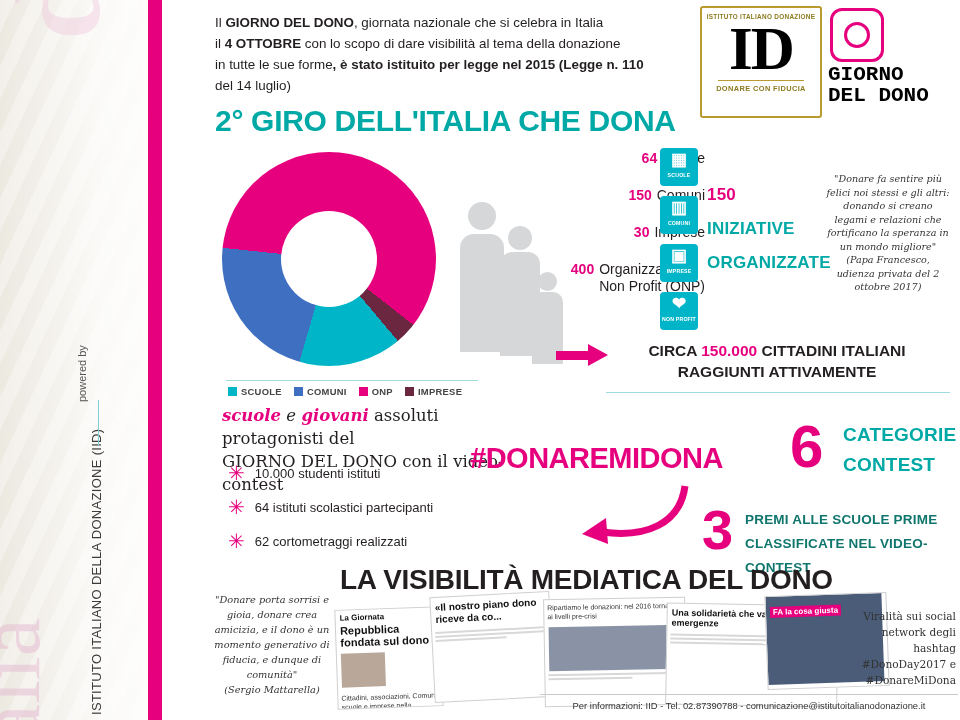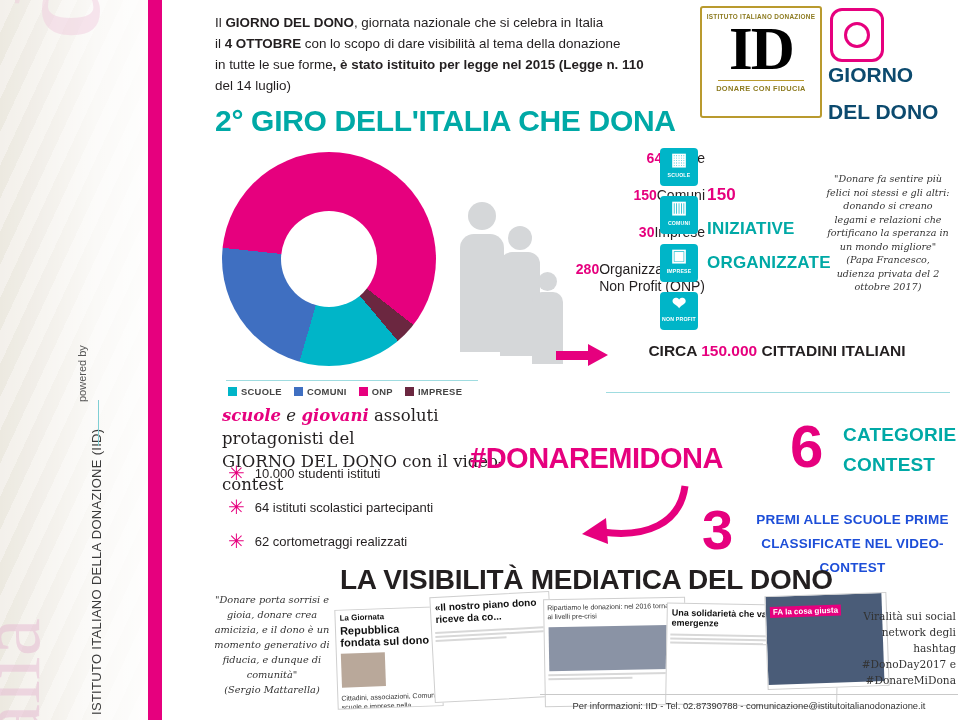--- a/index.html
+++ b/index.html
@@ -83,23 +83,23 @@
   }
   .gdd-mark{
     position:absolute;left:4px;top:2px;width:48px;height:48px;
     border:3px solid #e6007e;border-radius:12px;
   }
   .gdd-mark:after{
     content:"";position:absolute;left:11px;top:11px;width:20px;height:20px;
     border:3px solid #e6007e;border-radius:50%;
   }
   .gdd-text{
-    position:absolute;left:2px;top:58px;font-size:21px;font-weight:bold;color:#0c4a6e;line-height:21px;
-  }
-  .gdd-text small{display:block;font-size:21px;margin-top:16px;}
+    position:absolute;left:2px;top:58px;font-size:21px;font-weight:bold;color:#000000;line-height:21px;font-family:Liberation Mono, monospace;
+  }
+  .gdd-text small{display:block;font-size:21px;}
   .hashtag-bar{
     position:absolute;left:0;top:112px;width:244px;height:22px;background:#e6007e;
     color:#fff;font-size:14px;font-weight:bold;text-align:center;line-height:22px;letter-spacing:.4px;
   }
 
   
   .headline{
     position:absolute;left:215px;top:104px;
     font-size:30px;font-weight:bold;color:#00a9a6;letter-spacing:-.3px;
   }
@@ -131,21 +131,21 @@
   .legend-rule{position:absolute;left:226px;top:380px;width:252px;height:1px;background:#9fdce0;}
 
   
   .people{position:absolute;left:460px;top:160px;width:110px;height:200px;}
   .fig{position:absolute;background:#d5d7d9;}
   .fig .head{border-radius:50%;background:#d5d7d9;position:absolute;}
   .fig .body{background:#d5d7d9;position:absolute;border-radius:6px 6px 0 0;}
 
   
   .stats{position:absolute;left:505px;top:150px;width:200px;font-size:14px;color:#231f20;}
-  .stat-row{height:37px;display:flex;align-items:flex-start;justify-content:flex-end;}
+  .stat-row{height:37px;display:flex;align-items:flex-start;justify-content:flex-end;gap:5px;}
   .stat-row .num{color:#e6007e;font-weight:bold;}
   .stat-row .lbl{text-align:left;line-height:17px;}
   .icon-col{position:absolute;left:660px;top:148px;width:42px;}
   .ic{
     width:38px;height:38px;background:#00b5c8;border-radius:4px;margin-bottom:10px;
     color:#fff;font-size:5.2px;font-weight:bold;text-align:center;position:relative;
   }
   .ic .glyph{display:block;font-size:17px;line-height:24px;}
   .ic .cap{display:block;line-height:6px;letter-spacing:.2px;}
 
@@ -196,21 +196,21 @@
   .hash-big{
     position:absolute;left:470px;top:442px;
     font-size:29px;font-weight:bold;color:#e6007e;letter-spacing:-.5px;
   }
   .curve-arrow{position:absolute;left:560px;top:480px;width:130px;height:70px;}
 
   
   .six{position:absolute;left:790px;top:418px;font-size:60px;font-weight:bold;color:#e6007e;line-height:58px;}
   .six-txt{position:absolute;left:843px;top:420px;font-size:19px;font-weight:bold;color:#00a9a6;line-height:30px;letter-spacing:.2px;}
   .three{position:absolute;left:702px;top:502px;font-size:56px;font-weight:bold;color:#e6007e;line-height:56px;}
-  .three-txt{position:absolute;left:745px;top:508px;font-size:13.5px;font-weight:bold;color:#1d4ed8;line-height:24px;letter-spacing:.2px;text-align:center;}
+  .three-txt{position:absolute;left:745px;top:508px;font-size:13.5px;font-weight:bold;color:#0f766e;line-height:24px;letter-spacing:.2px;}
 
   
   .visib{
     position:absolute;left:340px;top:564px;
     font-size:28px;font-weight:bold;color:#231f20;letter-spacing:-.3px;
   }
 
   
   .matt{
     position:absolute;left:212px;top:592px;width:120px;
@@ -336,21 +336,21 @@
   </div>
   <div class="stat-row">
     <span class="num">150</span>
     <span class="lbl">Comuni</span>
   </div>
   <div class="stat-row">
     <span class="num">30</span>
     <span class="lbl">Imprese</span>
   </div>
   <div class="stat-row">
-    <span class="num">280</span>
+    <span class="num">400</span>
     <span class="lbl">
       <span>Organizzazioni</span><br>
       <span>Non Profit (ONP)</span>
     </span>
   </div>
 </div>
 
 <div class="icon-col">
   <div class="ic">
       <span class="glyph">▦</span>
@@ -380,20 +380,21 @@
   <span>"Donare fa sentire più felici noi stessi e gli altri: donando si creano legami e relazioni che fortificano la speranza in un mondo migliore"</span><br>
   <span>(Papa Francesco, udienza privata del 2 ottobre 2017)</span>
 </div>
 
 <div class="arrow-pink">
   <div class="shaft"></div>
   <div class="tip"></div>
 </div>
 <div class="circa">
   <span>CIRCA </span><span class="n">150.000</span><span> CITTADINI ITALIANI</span><br>
+  <span>RAGGIUNTI ATTIVAMENTE</span>
 </div>
 <div class="circa-rule"></div>
 
 <div class="scuole-line">
   <span class="hl">scuole</span><span class="it"> e </span><span class="hl">giovani</span><span> assoluti protagonisti del</span><br>
   <span>GIORNO DEL DONO con il video-contest</span>
 </div>
 
 <div class="bullets">
   <div class="bullet">

